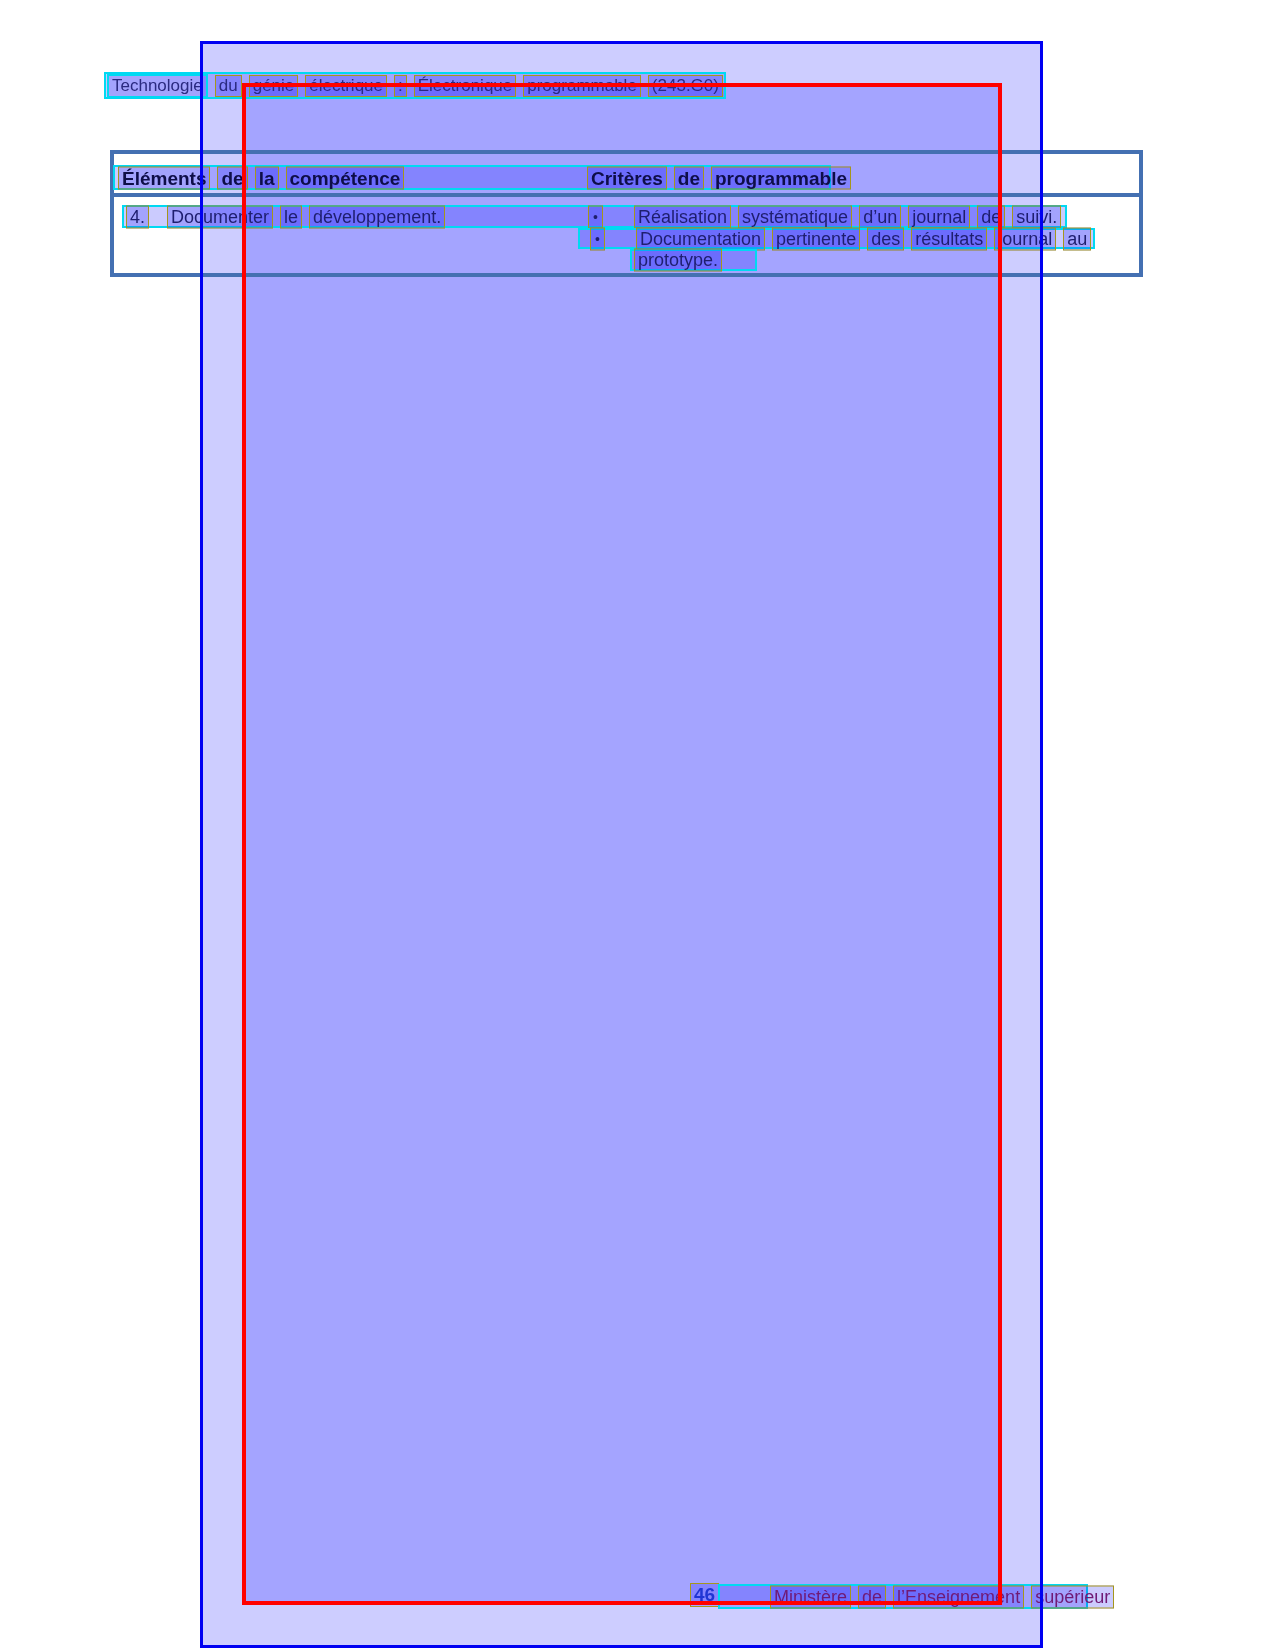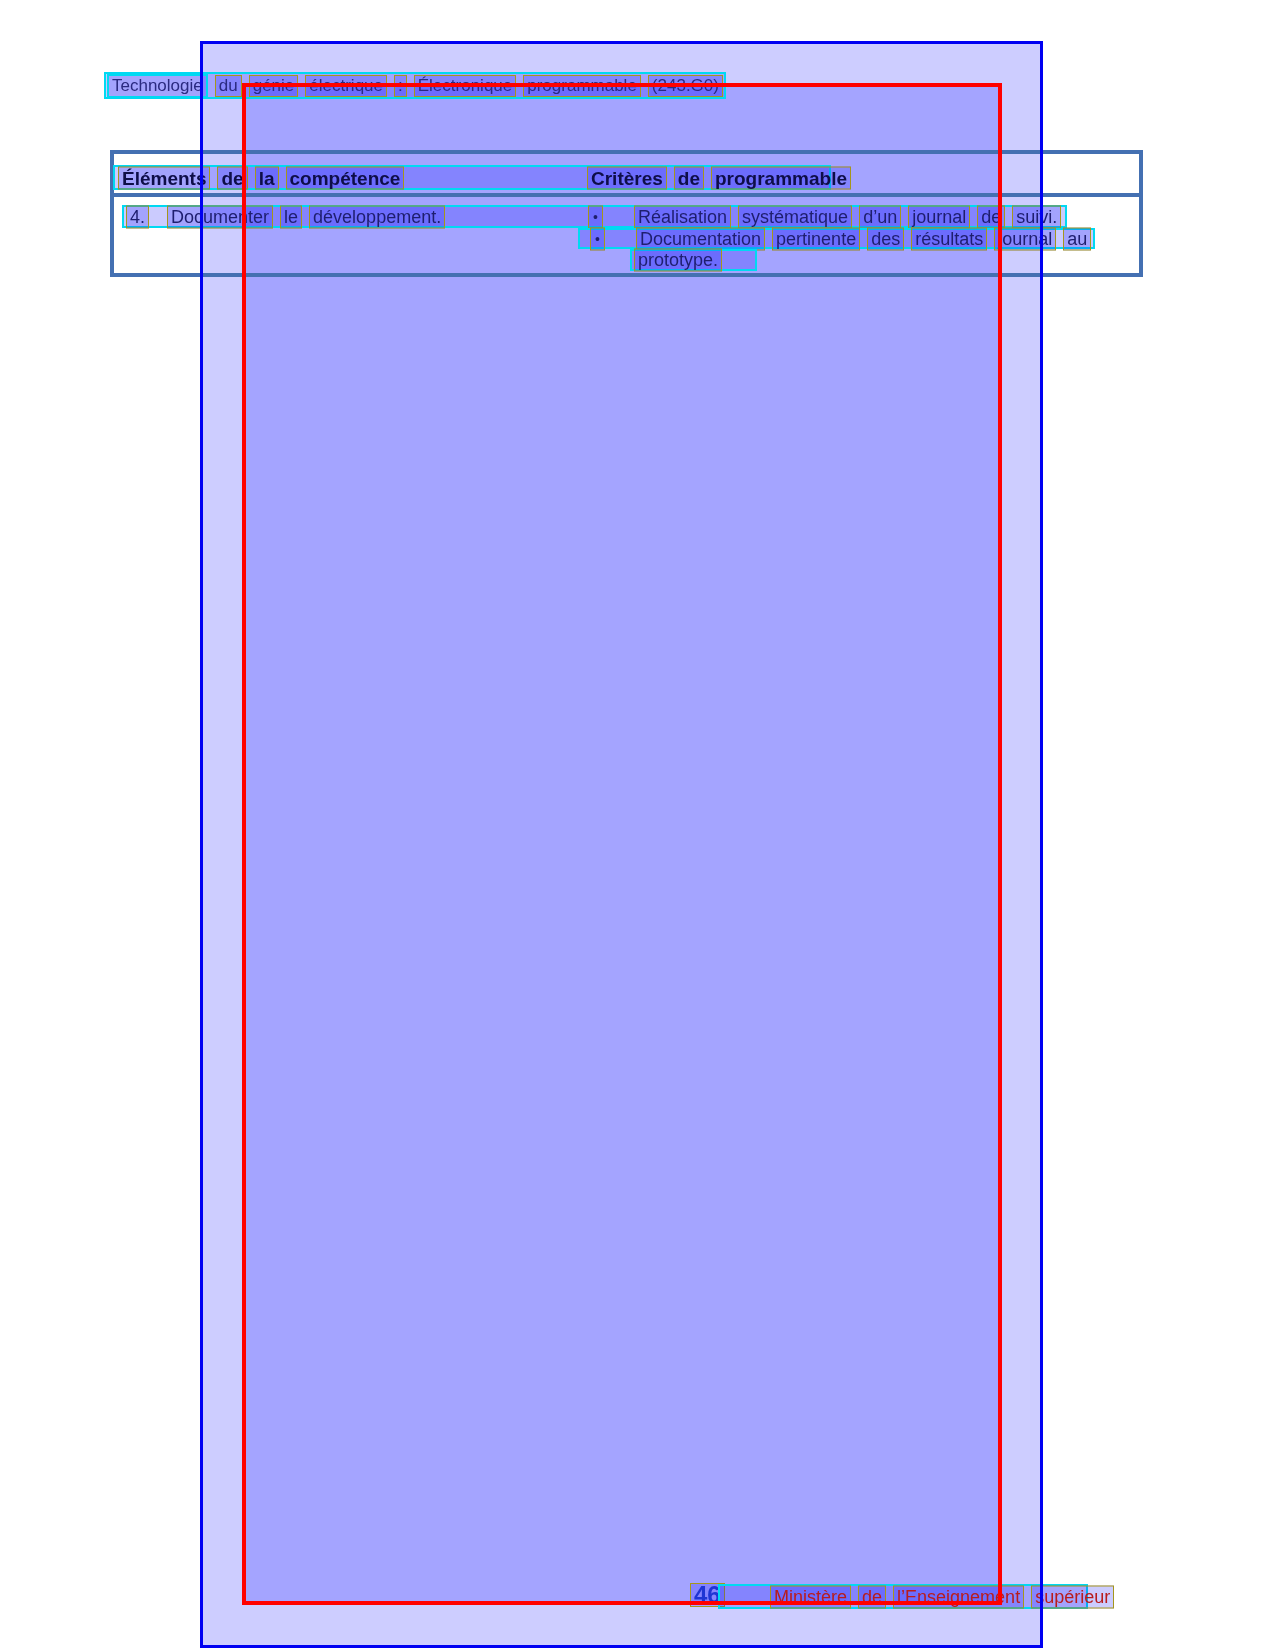--- a/index.html
+++ b/index.html
@@ -47,25 +47,25 @@
   
   .thead-line { left:113px; top:165px; width:718px; height:25px; }
   .thead-line .word { font-weight:bold; font-size:19px; line-height:21px; color:#0e0e48; }
   
   .body-line1 { left:122px; top:205px; width:945px; height:23px; }
   .body-line2 { left:578px; top:228px; width:517px; height:21px; }
   .body-line3 { left:630px; top:249px; width:127px; height:22px; }
   
   .footer-num {
     position:absolute; left:690px; top:1583px; z-index:4;
-    font-weight:bold; font-size:24px; line-height:22px; color:#1f35d4;
+    font-weight:bold; font-size:19px; line-height:22px; color:#1f35d4;
   }
   .footer-line { left:718px; top:1584px; width:370px; height:25px; }
   .footer-line .grp { left:50px; }
-  .footer-line .word { color:#b91c1c; }
+  .footer-line .word { color:#701a75; }
   
   .rect-border { position:absolute; background:transparent; pointer-events:none; }
   .blue-border { left:200px; top:41px; width:843px; height:1607px; border:3px solid #0000f2; z-index:6; }
   .red-border  { left:242px; top:83px; width:760px; height:1522px; border:4px solid #ff0000; z-index:7; }
 </style>
 </head>
 <body>
 
 <div class="page">
 

